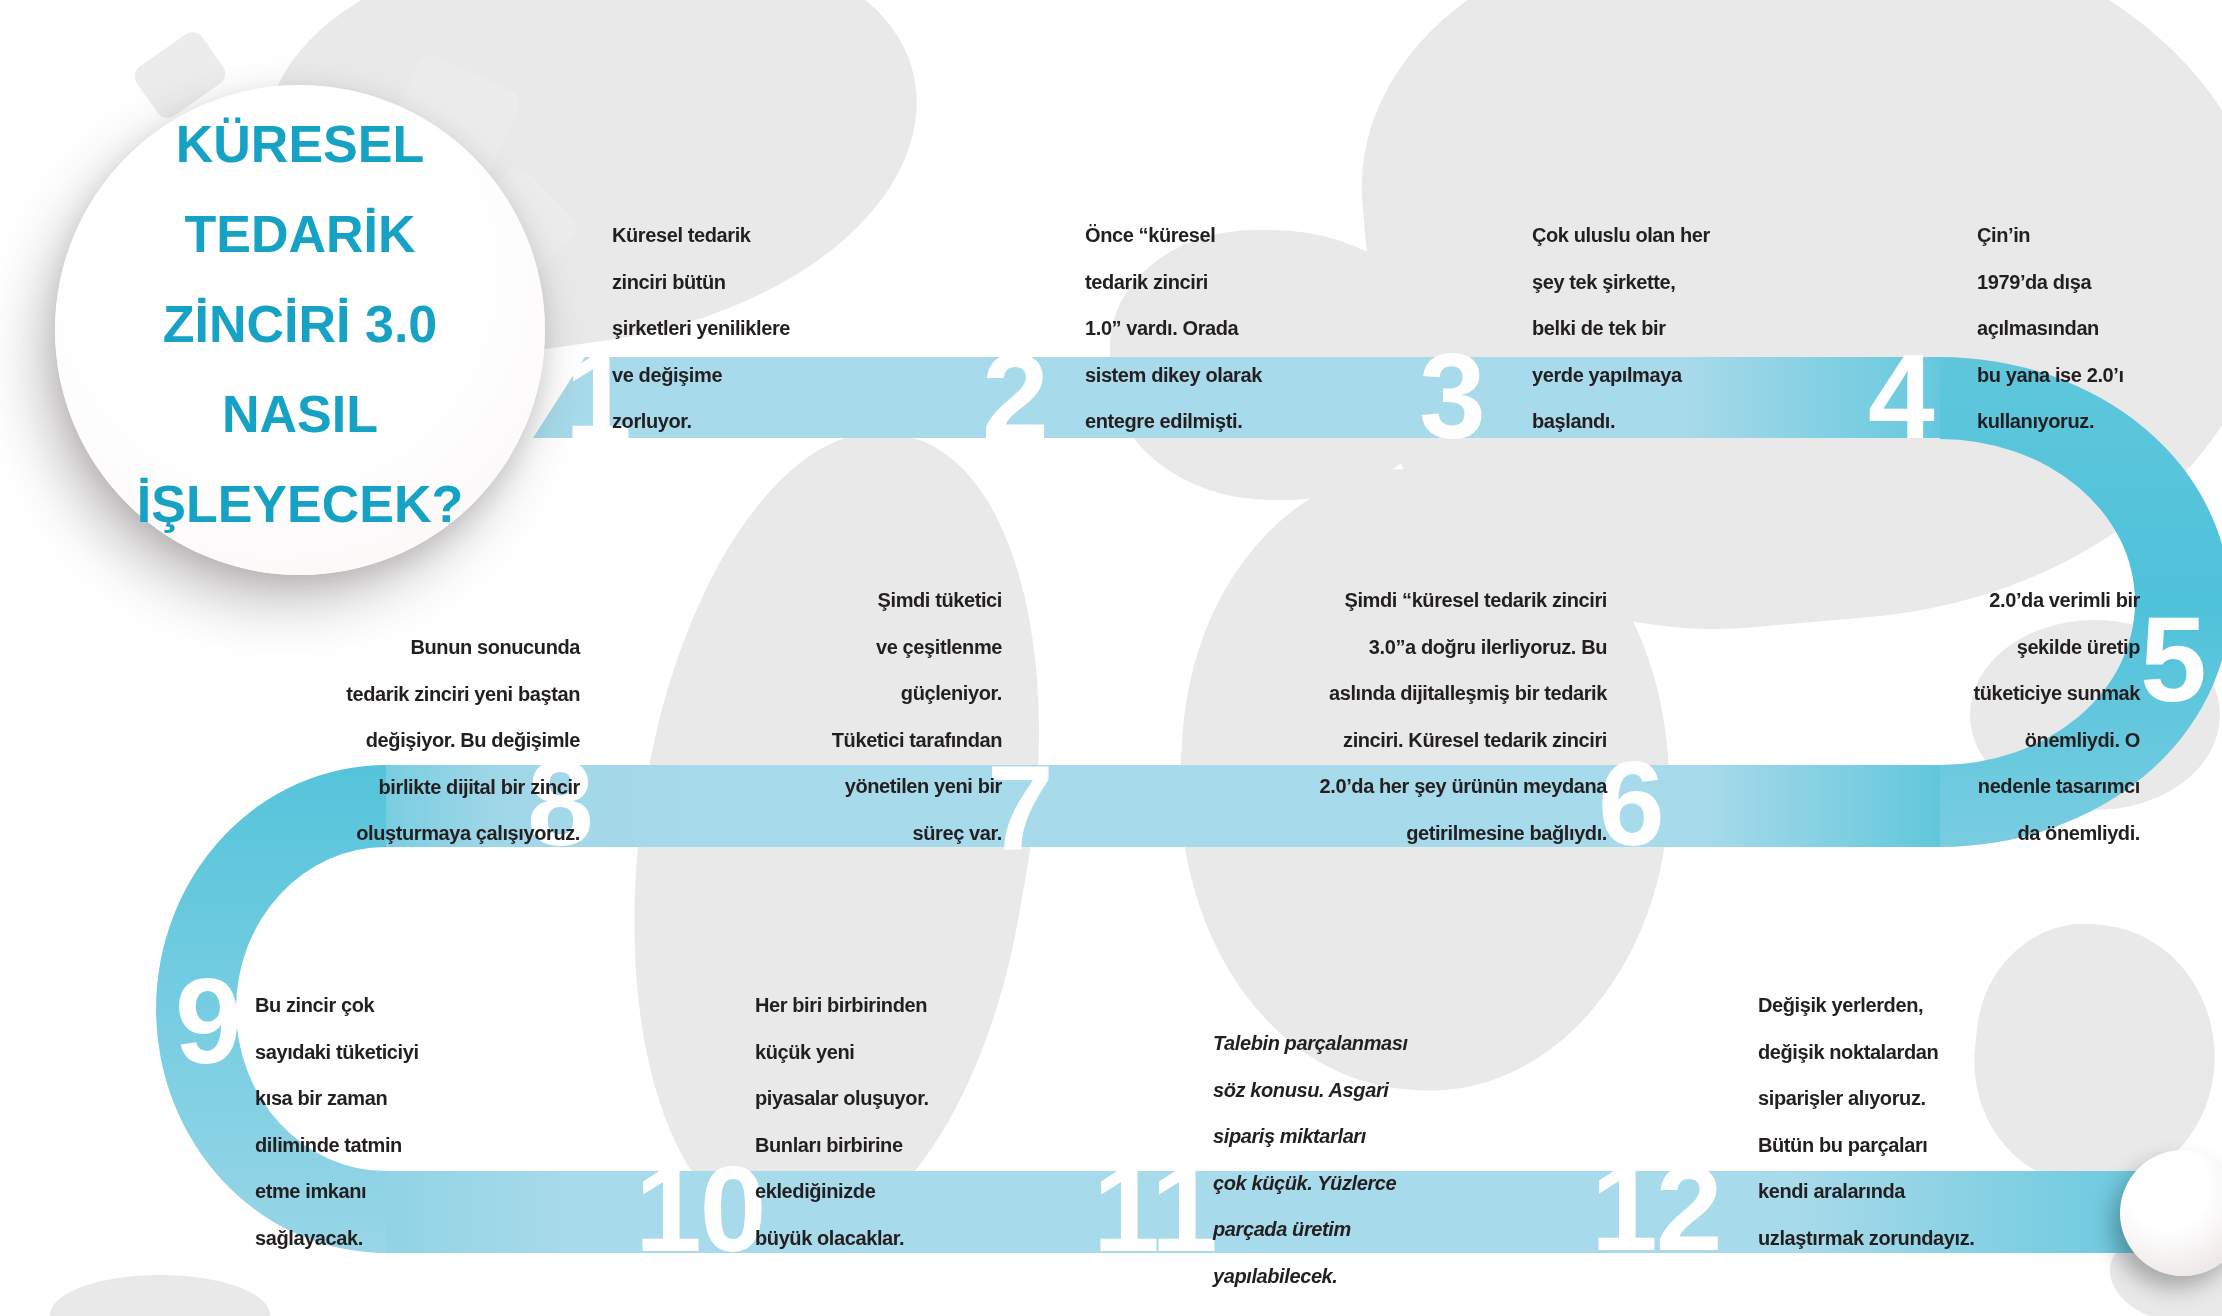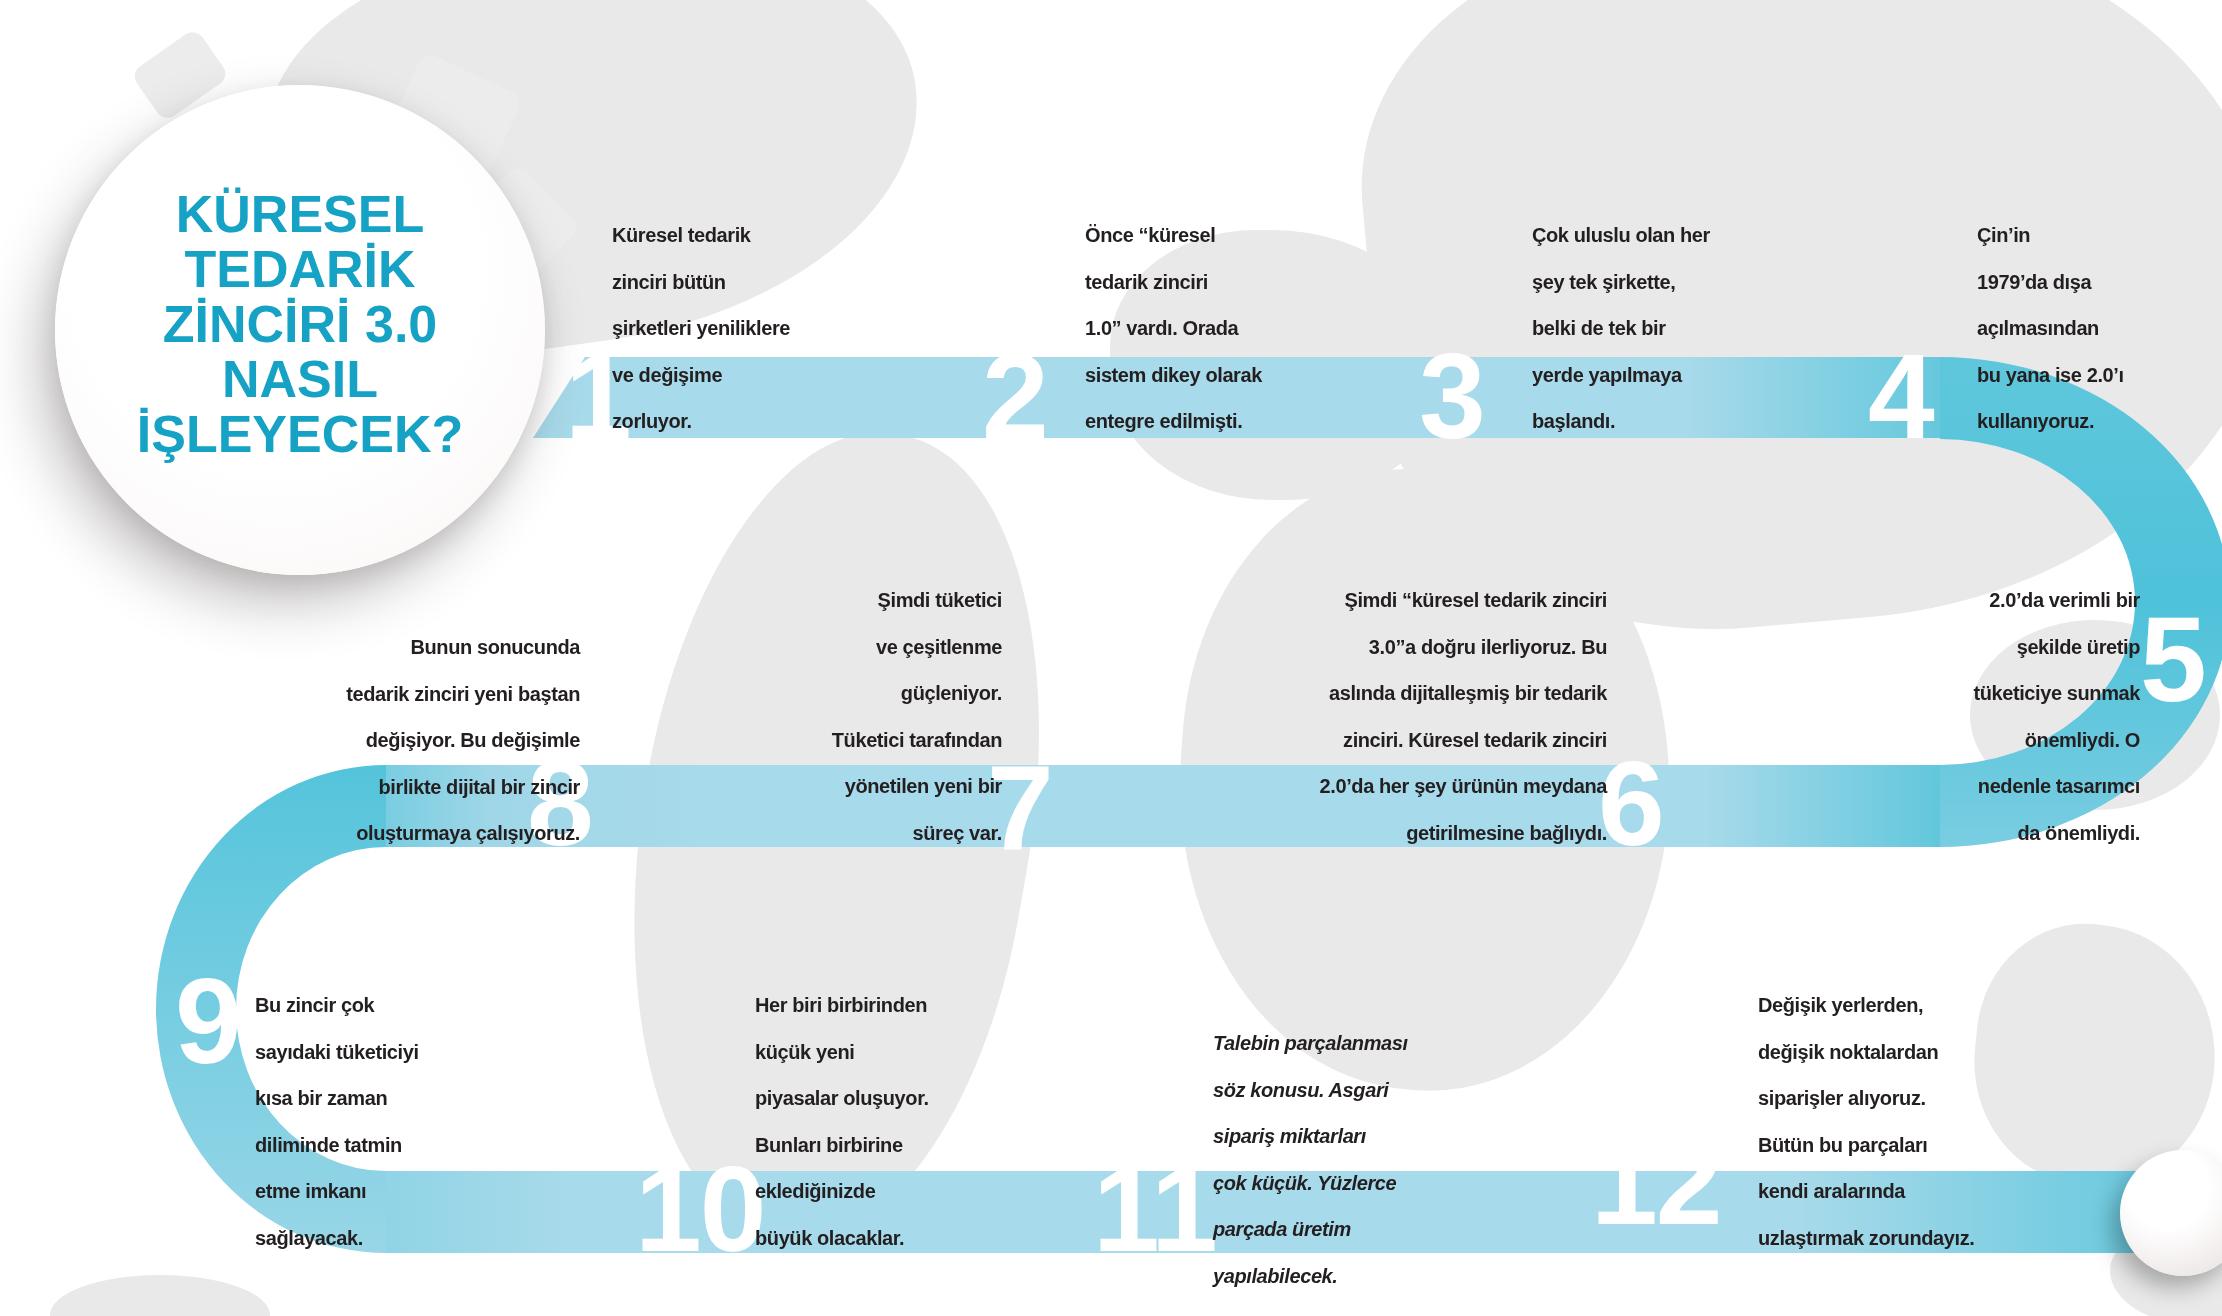--- a/index.html
+++ b/index.html
@@ -30,21 +30,21 @@
   .n2{left:982px;top:336px;}
   .n3{left:1419px;top:336px;}
   .n4{left:1868px;top:336px;}
   .n5{left:2140px;top:599px;}
   .n6{left:1598px;top:743px;}
   .n7{left:987px;top:747px;}
   .n8{left:527px;top:743px;}
   .n9{left:175px;top:961px;}
   .n10{left:635px;top:1149px;}
   .n11{left:1093px;top:1149px;}
-  .n12{left:1591px;top:1122px;}
+  .n12{left:1591px;top:1148px;}
   
   .txt{position:absolute;z-index:4;color:#231F20;font-weight:700;font-size:20px;line-height:46.5px;
        letter-spacing:-0.4px;white-space:pre-line;}
   .s1{left:612px;top:212px;width:310px;}
   .s2{left:1085px;top:212px;width:310px;}
   .s3{left:1532px;top:212px;width:330px;}
   .s4{left:1977px;top:212px;width:250px;}
   .s5{right:82px;top:577px;width:340px;text-align:right;}
   .s6{right:615px;top:577px;width:480px;text-align:right;}
   .s7{right:1220px;top:577px;width:340px;text-align:right;}
@@ -55,21 +55,21 @@
   .s12{left:1742px;top:982px;width:370px;margin-left:16px;}
   
   .ball{position:absolute;left:2120px;top:1150px;width:126px;height:126px;border-radius:50%;z-index:5;
         background:radial-gradient(circle at 38% 30%,#FFFFFF 35%,#F4EFEF 65%,#E3DCDC 100%);
         box-shadow:-8px 12px 22px rgba(0,0,0,0.28);}
   
   .title-circle{position:absolute;left:55px;top:85px;width:490px;height:490px;border-radius:50%;z-index:6;
         background:radial-gradient(circle at 45% 38%,#FFFFFF 50%,#F9F3F3 100%);
         box-shadow:-16px 28px 55px rgba(60,50,50,0.30), 0 8px 24px rgba(0,0,0,0.10);
         display:flex;align-items:center;justify-content:center;}
-  .title{color:#16A2C4;font-weight:700;font-size:52px;line-height:55px;text-align:center;
+  .title{color:#16A2C4;font-weight:700;font-size:52px;line-height:90px;text-align:center;
          letter-spacing:0px;white-space:pre-line;margin-top:-12px;}
 </style>
 </head>
 <body>
 
 <div class="canvas">
 
   <div>
     <div class="blob m1"></div>
     <div class="blob m2"></div>

